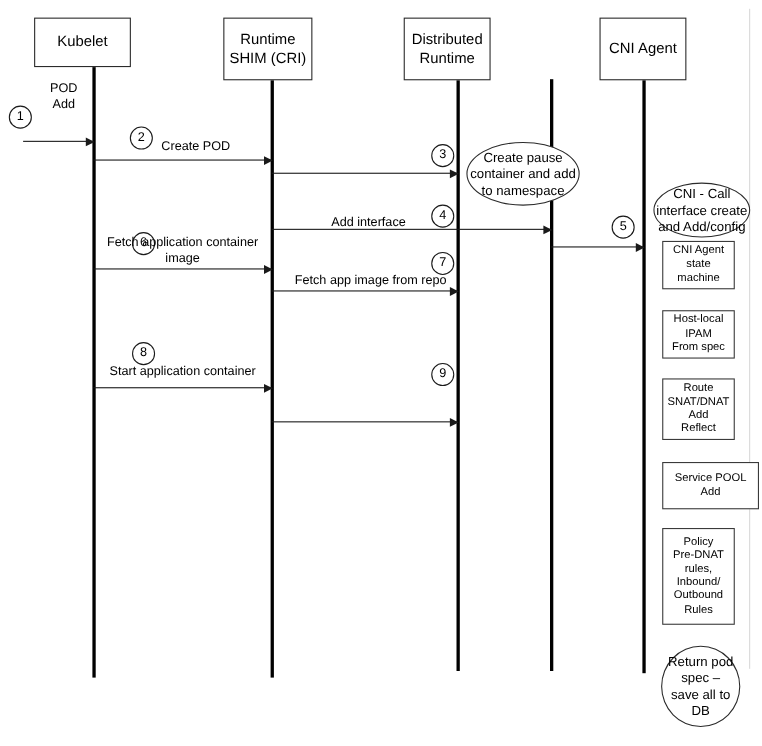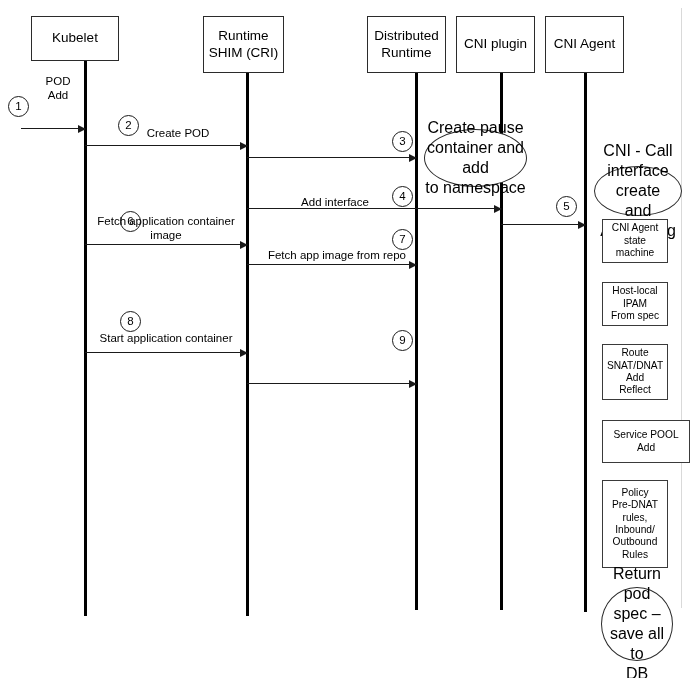--- a/index.html
+++ b/index.html
@@ -101,21 +101,21 @@
   .ellipse {
     position: absolute;
     box-sizing: border-box;
     border: 1.3px solid #2b2b2b;
     border-radius: 50%;
     background: transparent;
     display: flex;
     align-items: center;
     justify-content: center;
     text-align: center;
-    font-size: 16px;
+    font-size: 12px;
     line-height: 1.25;
     color: #000000;
     white-space: pre-line;
   }
   .ellipse.opaque {
     background: #ffffff;
   }
   
   .edge-rule {
     position: absolute;
@@ -143,23 +143,20 @@
   <div class="actor-box" style="left:203px; top:16px; width:81px; height:57px; white-space:pre-line;">
     <span>Runtime
 SHIM (CRI)</span>
   </div>
 
   <div class="actor-box" style="left:367px; top:16px; width:79px; height:57px; white-space:pre-line;">
     <span>Distributed
 Runtime</span>
   </div>
 
-  <div class="actor-box" style="left:456px; top:16px; width:79px; height:57px; white-space:pre-line;">
-    <span>CNI plugin</span>
-  </div>
 
   <div class="actor-box" style="left:545px; top:16px; width:79px; height:57px; white-space:pre-line;">
     <span>CNI Agent</span>
   </div>
 
   <div class="msg" style="left:23px; top:74px; width:70px;">POD
 Add</div>
   <div class="step" style="left:8px; top:96px;">1</div>
   <div class="arrow" style="left:21px; top:128px; width:64px;"></div>
 

